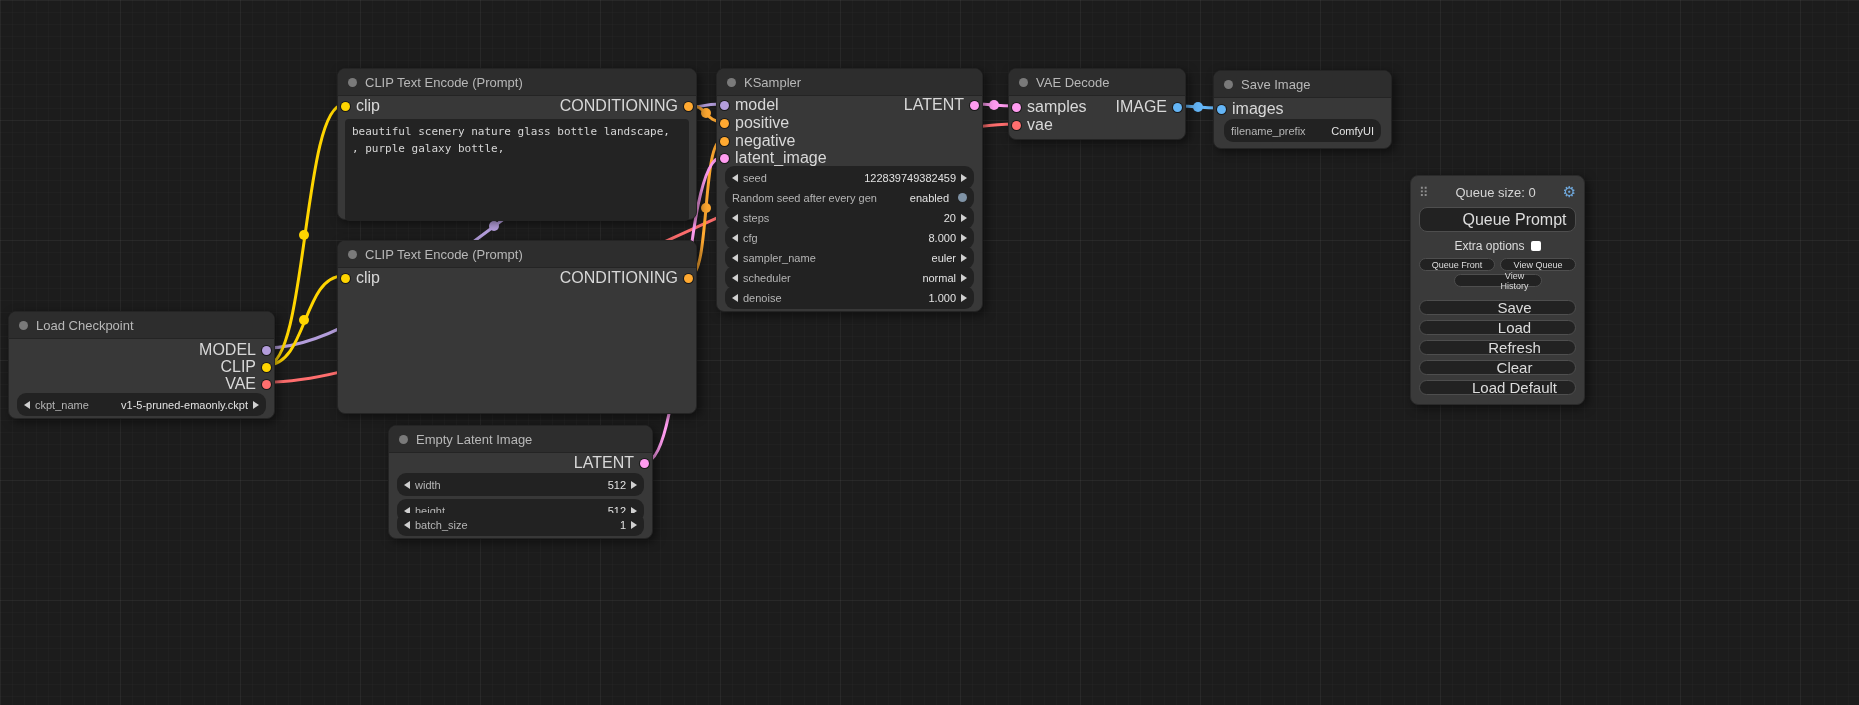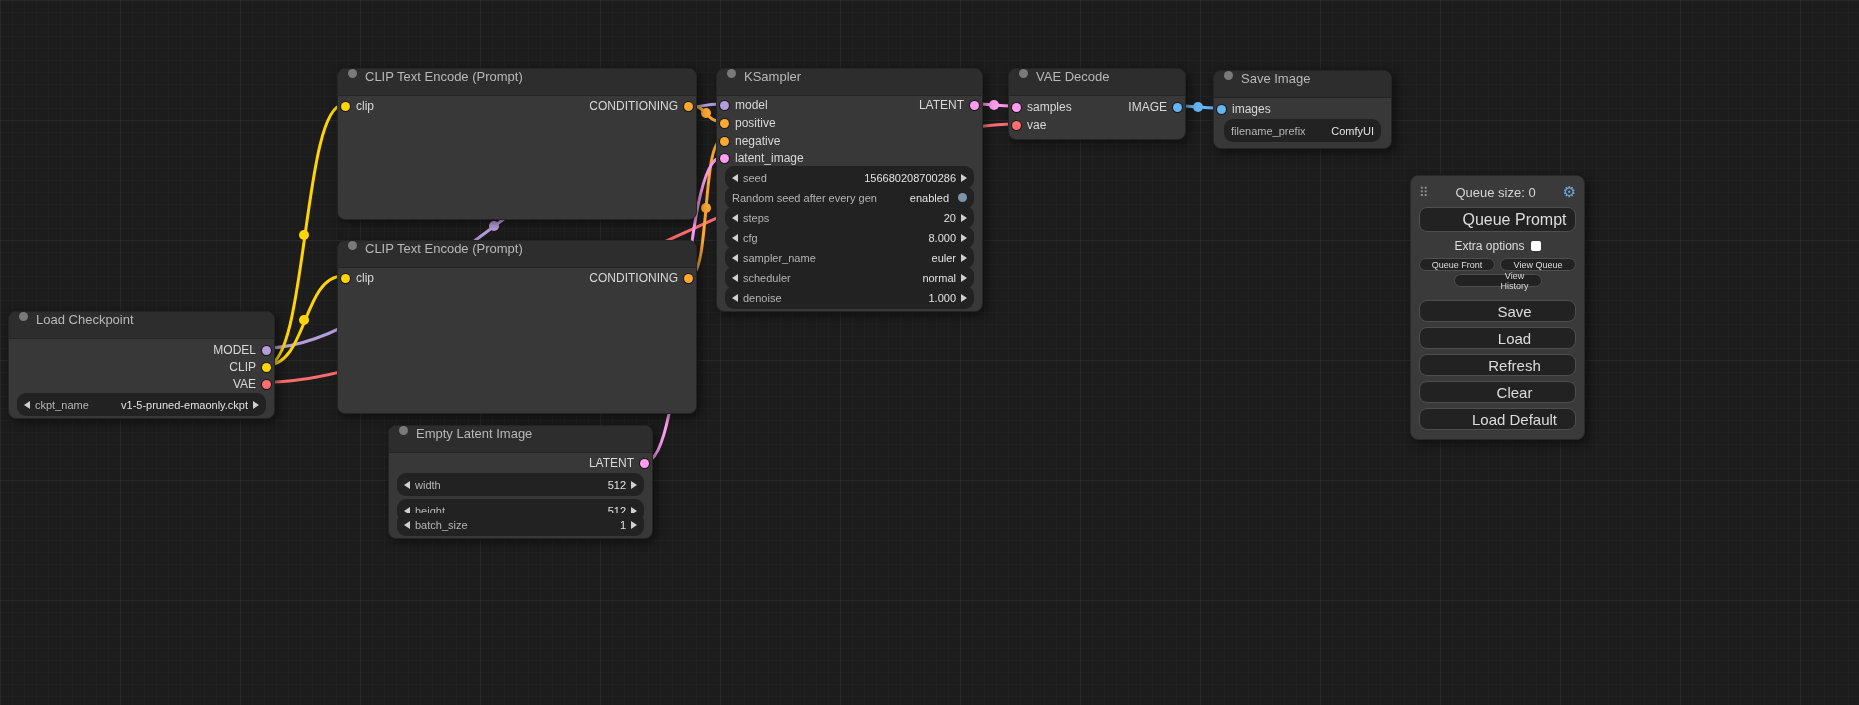--- a/index.html
+++ b/index.html
@@ -12,25 +12,25 @@
       linear-gradient(90deg, rgba(255,255,255,0.035) 1px, transparent 1px),
       linear-gradient(rgba(255,255,255,0.015) 1px, transparent 1px),
       linear-gradient(90deg, rgba(255,255,255,0.015) 1px, transparent 1px);
     background-size:120px 120px,120px 120px,12px 12px,12px 12px;
   }
   .wires{position:absolute;left:0;top:0;z-index:1;}
   .wire{fill:none;stroke-width:3;stroke-linecap:round;}
 
   .node{position:absolute;background:#383838;border:1px solid #242424;border-radius:8px;
         box-shadow:3px 3px 10px rgba(0,0,0,.5);z-index:2;}
-  .ntitle{height:26px;display:flex;align-items:flex-start;gap:8px;padding:0 10px;background:#2d2d2d;
+  .ntitle{height:26px;display:flex;align-items:center;gap:8px;padding:0 10px;background:#2d2d2d;
           border-radius:7px 7px 0 0;color:#b8b8b8;font-size:13px;border-bottom:1px solid #242424;}
   .tdot{width:9px;height:9px;border-radius:50%;background:#7a7a7a;flex:none;}
   .srow{position:absolute;left:3px;right:3px;height:16px;display:flex;align-items:center;
-        justify-content:space-between;font-size:12px;color:#d8d8d8;}
+        justify-content:space-between;font-size:16px;color:#d8d8d8;}
   .sin{display:flex;align-items:center;gap:6px;}
   .sout{display:flex;align-items:center;gap:6px;margin-left:auto;}
   .pdot{width:9px;height:9px;border-radius:50%;box-shadow:0 0 0 1px rgba(0,0,0,.55);flex:none;background:#888;}
   .widget{position:absolute;left:8px;right:8px;height:23px;background:#222;border-radius:9px;
           display:flex;align-items:center;padding:0 7px;font-size:11px;gap:5px;}
   .wname{color:#b5b5b5;white-space:nowrap;}
   .wval{margin-left:auto;color:#e2e2e2;white-space:nowrap;}
   .arrl{width:0;height:0;border-top:4px solid transparent;border-bottom:4px solid transparent;
         border-right:6px solid #d0d0d0;flex:none;}
   .arrr{width:0;height:0;border-top:4px solid transparent;border-bottom:4px solid transparent;
@@ -43,21 +43,21 @@
   .menu{position:absolute;left:1410px;top:175px;width:157px;background:#3a3a3a;border:1px solid #2a2a2a;
         border-radius:8px;z-index:3;padding:7px 8px 9px;box-shadow:3px 3px 10px rgba(0,0,0,.5);
         display:flex;flex-direction:column;}
   .menu-head{display:flex;align-items:center;color:#d5d5d5;font-size:13px;}
   .drag{color:#8f8f8f;font-size:13px;cursor:move;}
   .qsize{flex:1;text-align:center;}
   .gear{color:var(--gear,#6fa8dc);font-size:15px;cursor:pointer;}
   .btn{background:#222;border:1px solid #4e4e4e;border-radius:8px;color:#ddd;display:flex;
        align-items:center;justify-content:center;font-family:inherit;cursor:pointer;box-sizing:border-box;padding-left:40px;}
   .btn.qp{height:25px;font-size:16px;margin-top:6px;}
-  .btn.big{height:22px;font-size:15px;margin-top:5px;}
+  .btn.big{height:15px;font-size:15px;margin-top:5px;}
   .btn.big.mt{margin-top:13px;}
   .extra-row{display:flex;align-items:center;justify-content:center;gap:6px;color:#ddd;font-size:12px;margin-top:7px;}
   .checkbox{width:10px;height:10px;background:#fff;border-radius:2px;cursor:pointer;}
   .small-row{display:flex;gap:5px;margin-top:5px;}
   .btn.small{flex:1;height:13px;font-size:9px;border-radius:7px;padding:0 3px;white-space:nowrap;}
   .vh-row{display:flex;justify-content:center;margin-top:3px;}
   .btn.vh{flex:none;width:88px;height:13px;font-size:9px;border-radius:7px;}
 </style>
 </head>
 <body>
@@ -123,20 +123,21 @@
   <div class="srow" style="top:29px;">
     <span class="sin">
         <span class="pdot" style="background: rgb(255, 213, 0);"></span>
         <span>clip</span>
       </span>
     <span class="sout">
         <span>CONDITIONING</span>
         <span class="pdot" style="background: rgb(255, 169, 49);"></span>
       </span>
   </div>
+  <div class="ptext" style="top:50px;height:92px;">beautiful scenery nature glass bottle landscape, , purple galaxy bottle,</div>
 </div>
 
 <div class="node" style="left:337px;top:240px;width:358px;height:172px;">
   <div class="ntitle">
     <span class="tdot"></span>
     <span>CLIP Text Encode (Prompt)</span>
   </div>
   <div class="srow" style="top:29px;">
     <span class="sin">
         <span class="pdot" style="background: rgb(255, 213, 0);"></span>
@@ -209,21 +210,21 @@
   </div>
   <div class="srow" style="top:81px;">
     <span class="sin">
         <span class="pdot" style="background: rgb(255, 156, 240);"></span>
         <span>latent_image</span>
       </span>
   </div>
   <div class="widget" style="top:97px;">
     <span class="arrl"></span>
     <span class="wname">seed</span>
-    <span class="wval">156680208700286</span>
+    <span class="wval">122839749382459</span>
     <span class="arrr"></span>
   </div>
   <div class="widget" style="top:117px;">
     <span class="wname">Random seed after every gen</span>
     <span class="wval">enabled</span>
     <span class="tgl"></span>
   </div>
   <div class="widget" style="top:137px;">
     <span class="arrl"></span>
     <span class="wname">steps</span>

